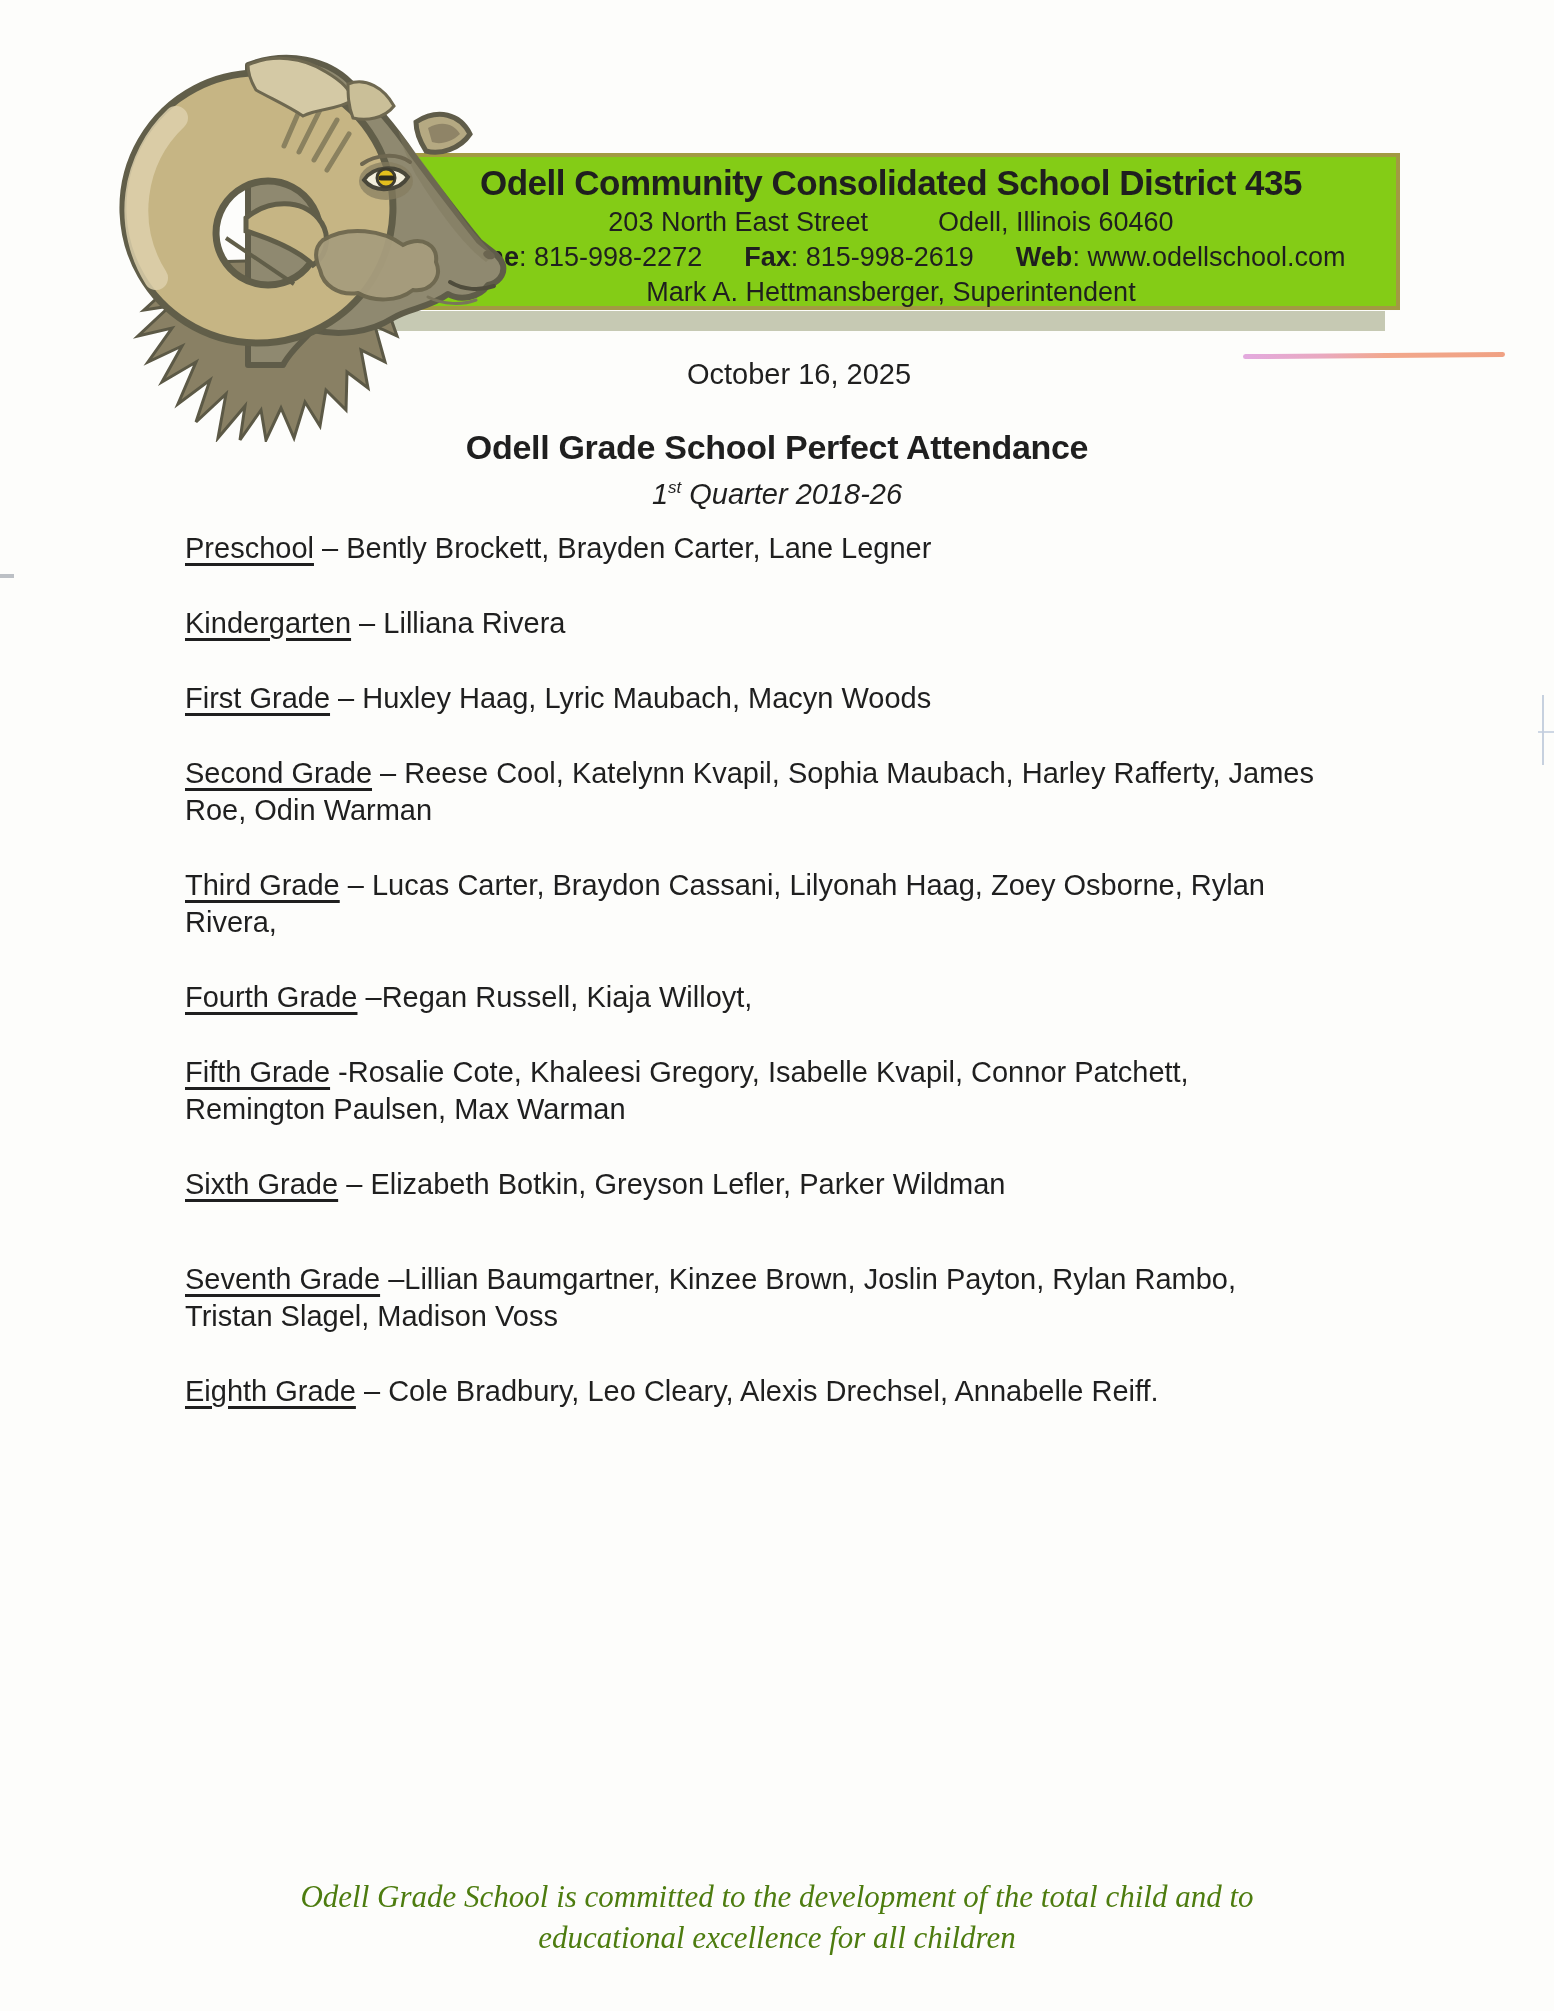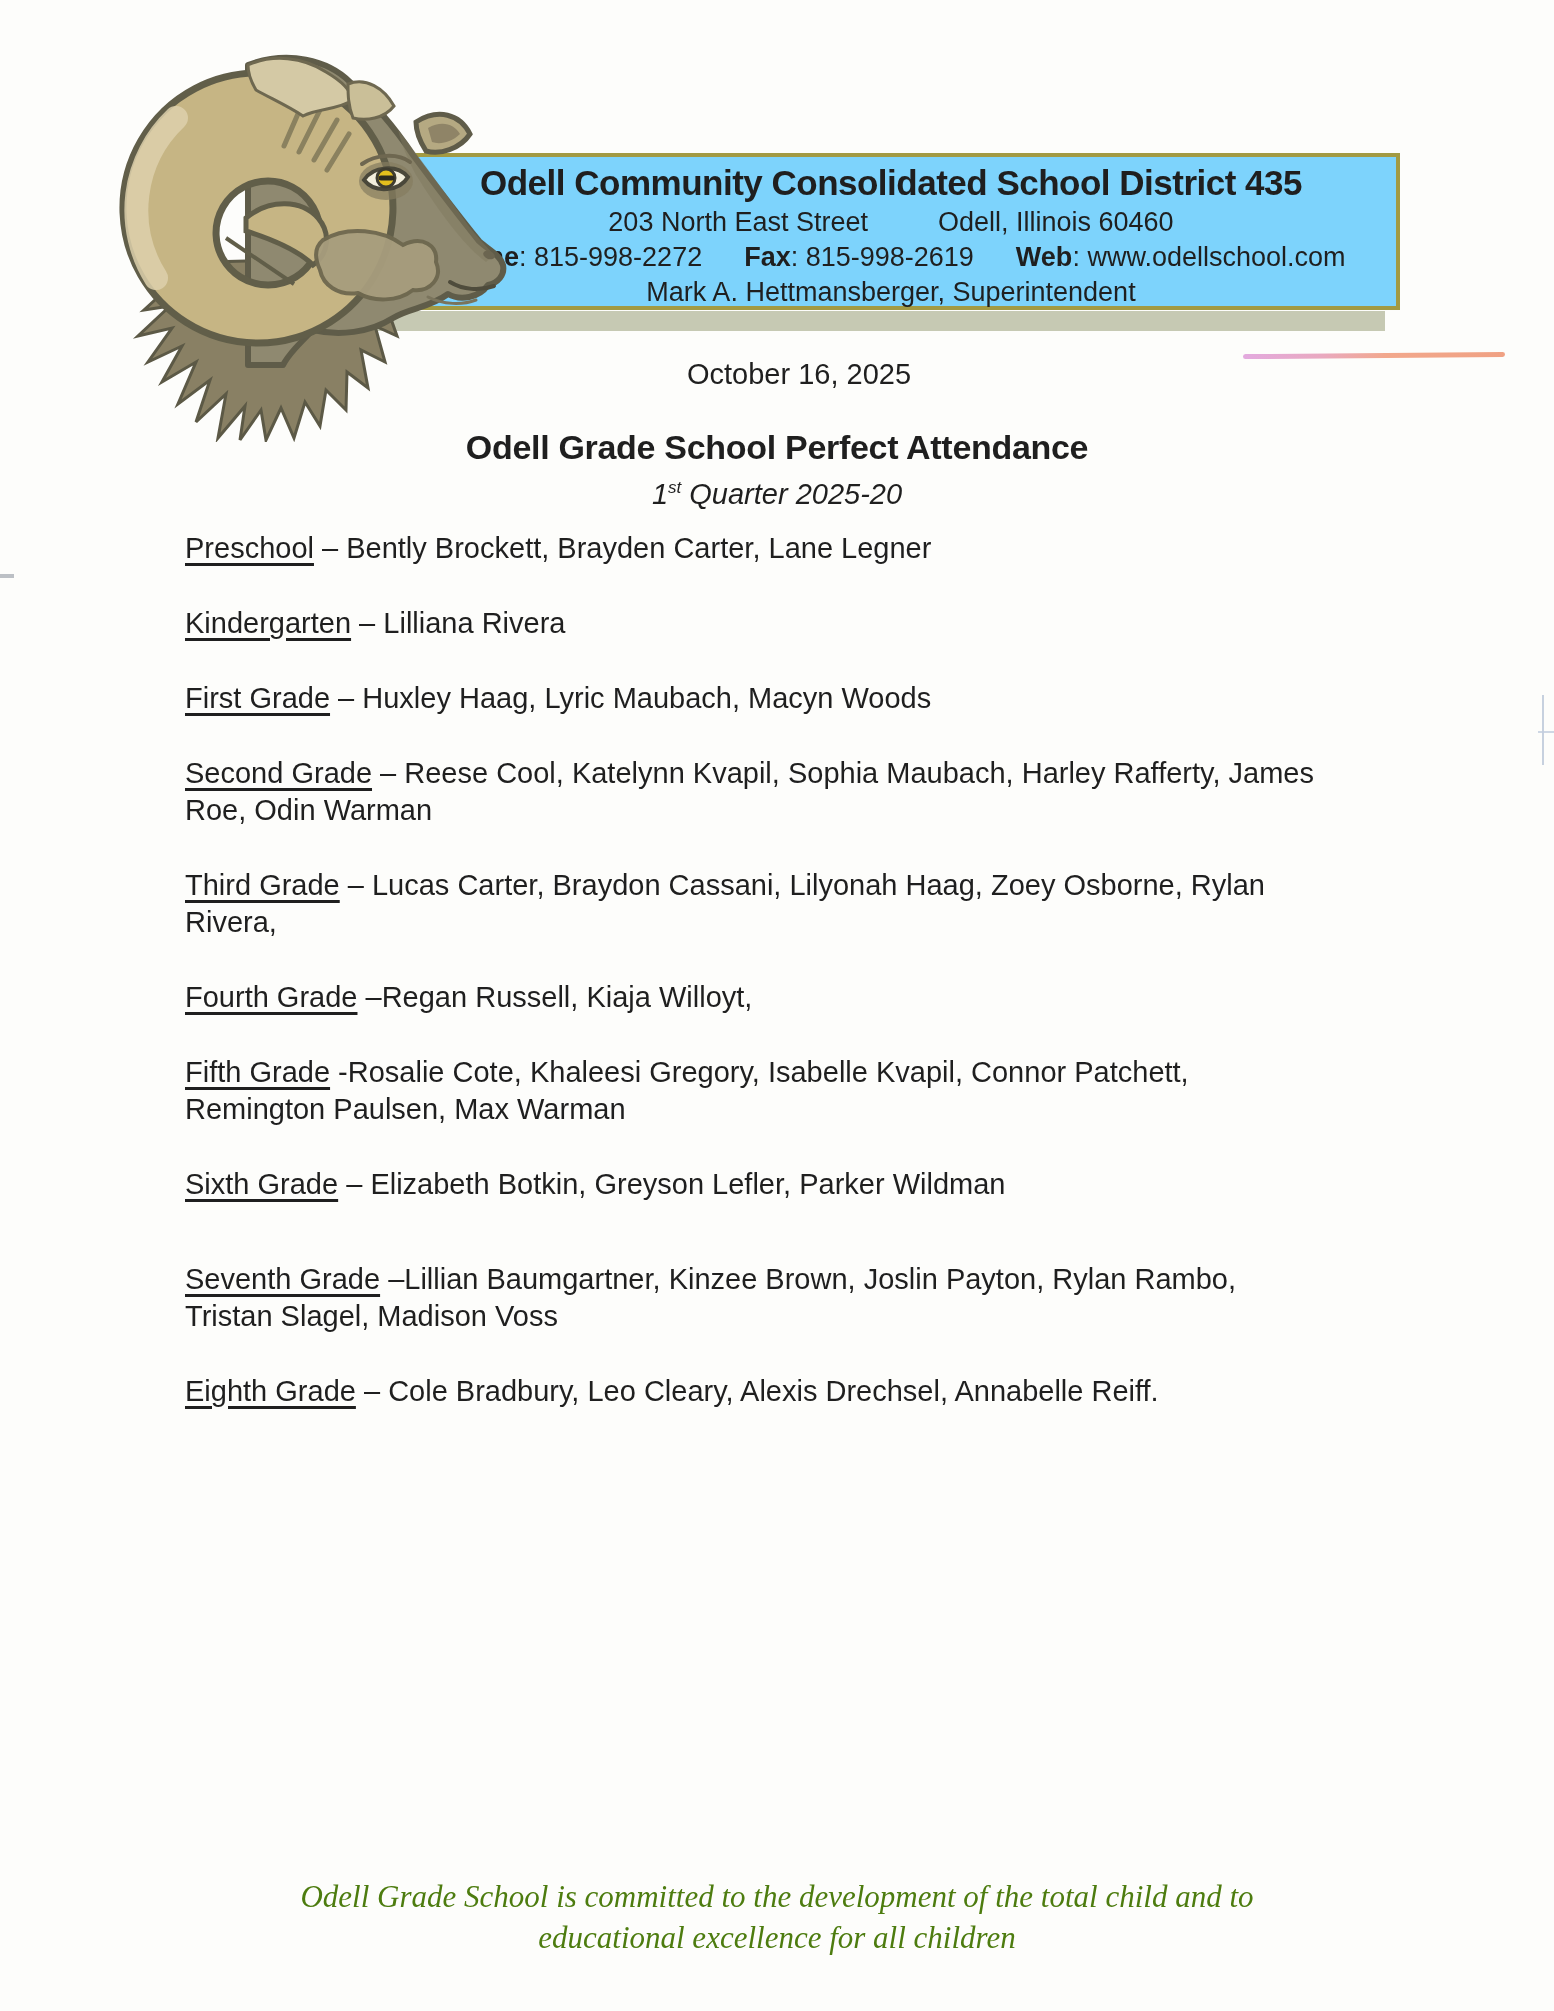--- a/index.html
+++ b/index.html
@@ -5,21 +5,21 @@
   html,body{margin:0;padding:0;background:#e8e8e8;}
   .page{
     position:relative;width:1554px;height:2011px;margin:0 auto;
     background:#fdfdfb;overflow:hidden;
     font-family:"Liberation Sans",sans-serif;color:#1f1f1f;
   }
 
   
   .header-box{
     position:absolute;left:292px;top:153px;width:1108px;height:157px;
-    background:#7dd3fc;border:4px solid #a29a43;z-index:1;box-sizing:border-box;
+    background:#84cc16;border:4px solid #a29a43;z-index:1;box-sizing:border-box;
   }
   .header-box-inner{
     position:absolute;left:90px;right:0;top:4px;text-align:center;
   }
   .district-name{font-size:35px;font-weight:bold;line-height:44px;letter-spacing:-0.5px;}
   .hb-line{font-size:27px;line-height:35px;}
   .hb-gap{display:inline-block;width:70px;}
   .hb-gap-sm{display:inline-block;width:42px;}
   .hb-bold{font-weight:bold;}
   .box-shadow-bar{
@@ -142,21 +142,21 @@
 
   <div class="pink-line"></div>
 
   <div class="artifact-dash"></div>
   <div class="artifact-vline"></div>
   <div class="artifact-hline"></div>
 
   <div class="heading-block">
     <div class="date-line">October 16, 2025</div>
     <div class="doc-title">Odell Grade School Perfect Attendance</div>
-    <div class="doc-subtitle"><span>1</span><sup>st</sup><span> Quarter 2025-20</span></div>
+    <div class="doc-subtitle"><span>1</span><sup>st</sup><span> Quarter 2018-26</span></div>
   </div>
 
   <div class="grade-list">
     <p class="entry"><span class="glabel">Preschool</span><span class="gnames"> – Bently Brockett, Brayden Carter, Lane Legner</span></p>
     <p class="entry"><span class="glabel">Kindergarten</span><span class="gnames"> – Lilliana Rivera</span></p>
     <p class="entry"><span class="glabel">First Grade</span><span class="gnames"> – Huxley Haag, Lyric Maubach, Macyn Woods</span></p>
     <p class="entry"><span class="glabel">Second Grade</span><span class="gnames"> – Reese Cool, Katelynn Kvapil, Sophia Maubach, Harley Rafferty, James Roe, Odin Warman</span></p>
     <p class="entry"><span class="glabel">Third Grade</span><span class="gnames"> – Lucas Carter, Braydon Cassani, Lilyonah Haag, Zoey Osborne, Rylan Rivera,</span></p>
     <p class="entry"><span class="glabel">Fourth Grade</span><span class="gnames"> –Regan Russell, Kiaja Willoyt,</span></p>
     <p class="entry"><span class="glabel">Fifth Grade</span><span class="gnames"> -Rosalie Cote, Khaleesi Gregory, Isabelle Kvapil, Connor Patchett, Remington Paulsen, Max Warman</span></p>

